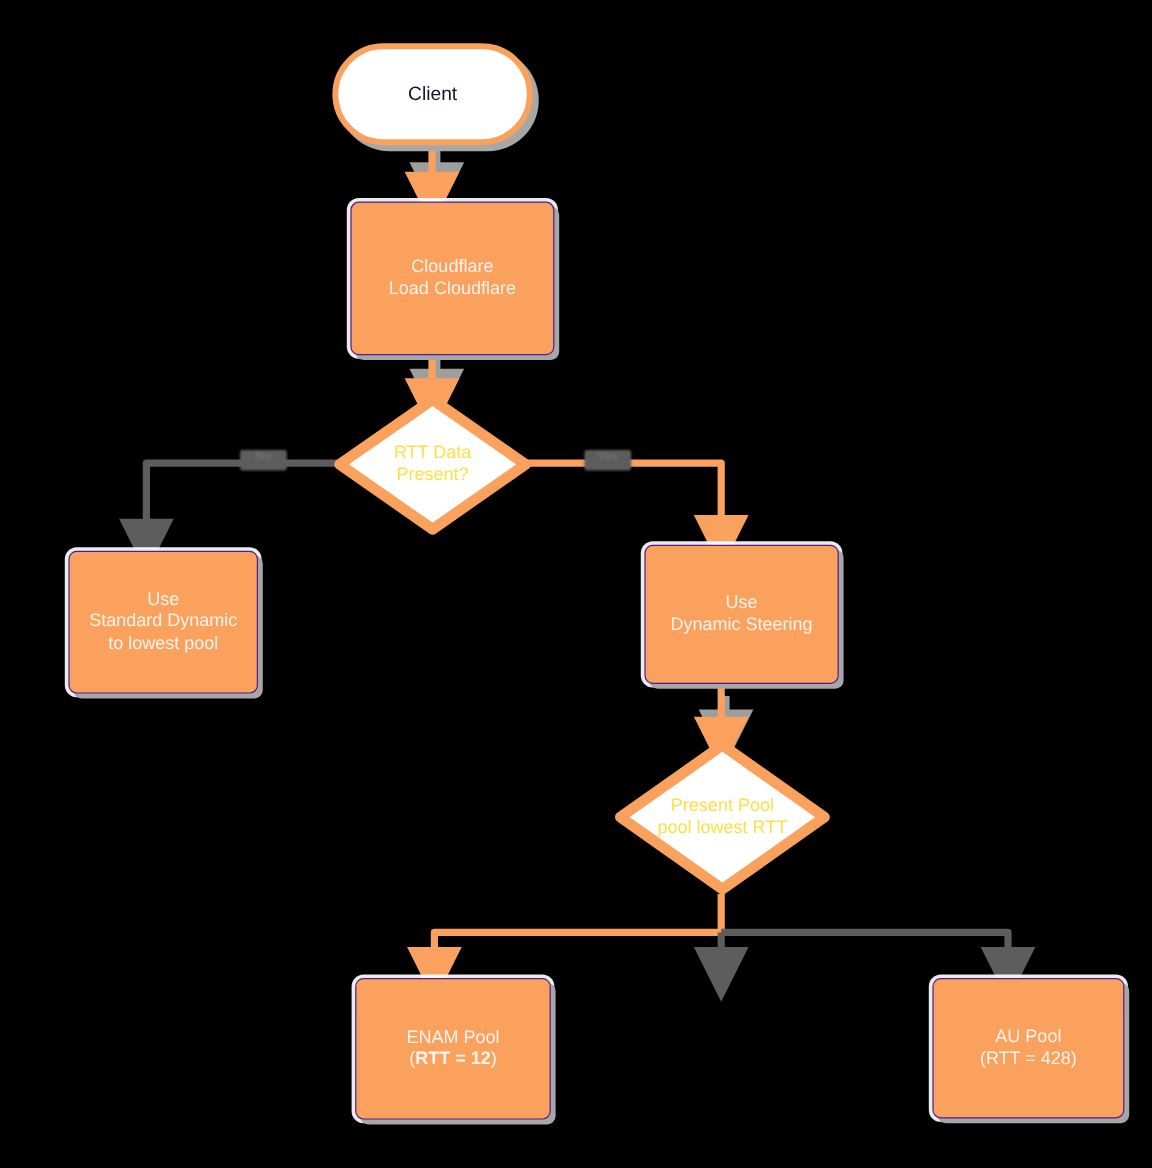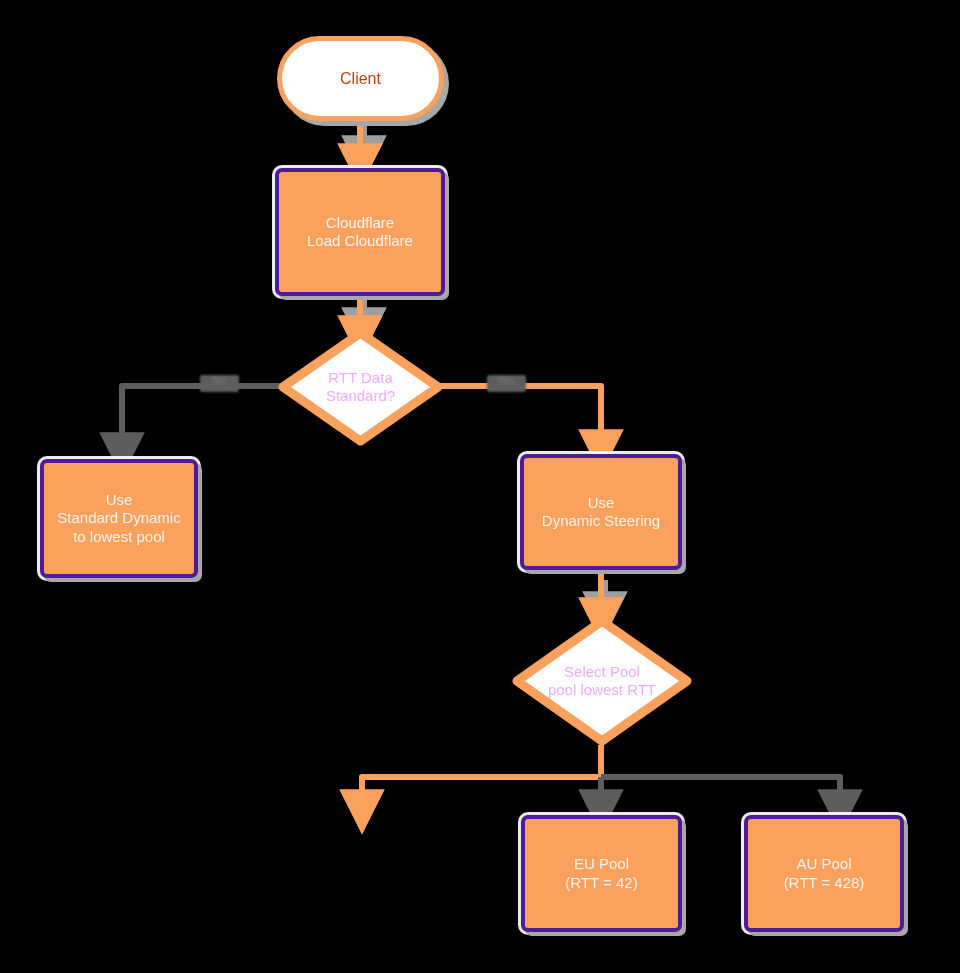--- a/index.html
+++ b/index.html
@@ -17,40 +17,41 @@
     display:flex;align-items:center;justify-content:center;
     text-align:center;
     line-height:1.22;
     z-index:3;
   }
   .node .lbl{display:block;}
 
   
   .proc{
     background:#fba15e;
-    border:4px solid #4c1d95;
+    border:1px solid #4c1d95;
     border-radius:7px;
     color:#fdf3ec;
     font-size:15px;
     box-shadow:4px 4px 0 0 #a7a7a7, 0 0 0 3px rgba(255,255,255,0.92);
+    margin-left:17px;
   }
   
   .term{
     background:#ffffff;
     border:5px solid #fba15e;
     border-radius:44px;
-    color:#c2410c;
+    color:#0f172a;
     font-size:16px;
     box-shadow:5px 5px 0 0 #a7a7a7;
   }
   
   .diamond{
     background:transparent;
     border:none;
-    color:#f0abfc;
+    color:#fde047;
     font-size:15px;
   }
   .diamond .dshape{
     position:absolute;left:0;top:0;width:100%;height:100%;
     z-index:0;
   }
   .diamond .lbl{position:relative;z-index:2;}
 
   .bold{font-weight:bold;}
 
@@ -121,21 +122,21 @@
       <span class="lbl">Load Cloudflare</span>
     </span>
   </div>
 
   <div class="node diamond" style="left:278px;top:328px;width:165px;height:118px;">
     <svg class="dshape" viewBox="0 0 165 118" preserveAspectRatio="none">
       <polygon points="82.5,5 160,59 82.5,113 5,59" fill="#ffffff" stroke="#fba15e" stroke-width="9" stroke-linejoin="round"></polygon>
     </svg>
     <span class="lbl">
       <span class="lbl">RTT Data</span>
-      <span class="lbl">Standard?</span>
+      <span class="lbl">Present?</span>
     </span>
   </div>
 
   <div class="node proc" style="left:40px;top:459px;width:158px;height:119px;">
     <span>
       <span class="lbl">Use</span>
       <span class="lbl">Standard Dynamic</span>
       <span class="lbl">to lowest pool</span>
     </span>
   </div>
@@ -145,34 +146,34 @@
       <span class="lbl">Use</span>
       <span class="lbl">Dynamic Steering</span>
     </span>
   </div>
 
   <div class="node diamond" style="left:512px;top:616px;width:180px;height:130px;">
     <svg class="dshape" viewBox="0 0 180 130" preserveAspectRatio="none">
       <polygon points="90,5 175,65 90,125 5,65" fill="#ffffff" stroke="#fba15e" stroke-width="9" stroke-linejoin="round"></polygon>
     </svg>
     <span class="lbl">
-      <span class="lbl">Select Pool</span>
+      <span class="lbl">Present Pool</span>
       <span class="lbl">pool lowest RTT</span>
     </span>
   </div>
 
-
-  <div class="node proc" style="left:521px;top:815px;width:161px;height:117px;">
+  <div class="node proc" style="left:279px;top:815px;width:163px;height:118px;">
     <span>
-      <span class="lbl">EU Pool</span>
-      <span class="lbl">(RTT = 42)</span>
+      <span class="lbl">ENAM Pool</span>
+      <span class="lbl"><span>(</span><span class="bold">RTT = 12</span><span>)</span></span>
     </span>
   </div>
 
-  <div class="node proc" style="left:744px;top:815px;width:160px;height:117px;">
+
+  <div class="node proc" style="left:760px;top:815px;width:160px;height:117px;">
     <span>
       <span class="lbl">AU Pool</span>
       <span class="lbl">(RTT = 428)</span>
     </span>
   </div>
 
   <div class="edge-label" style="left:200px;top:375px;width:33px;height:15px;">No</div>
 
   <div class="edge-label" style="left:487px;top:375px;width:33px;height:15px;">Yes</div>
 

